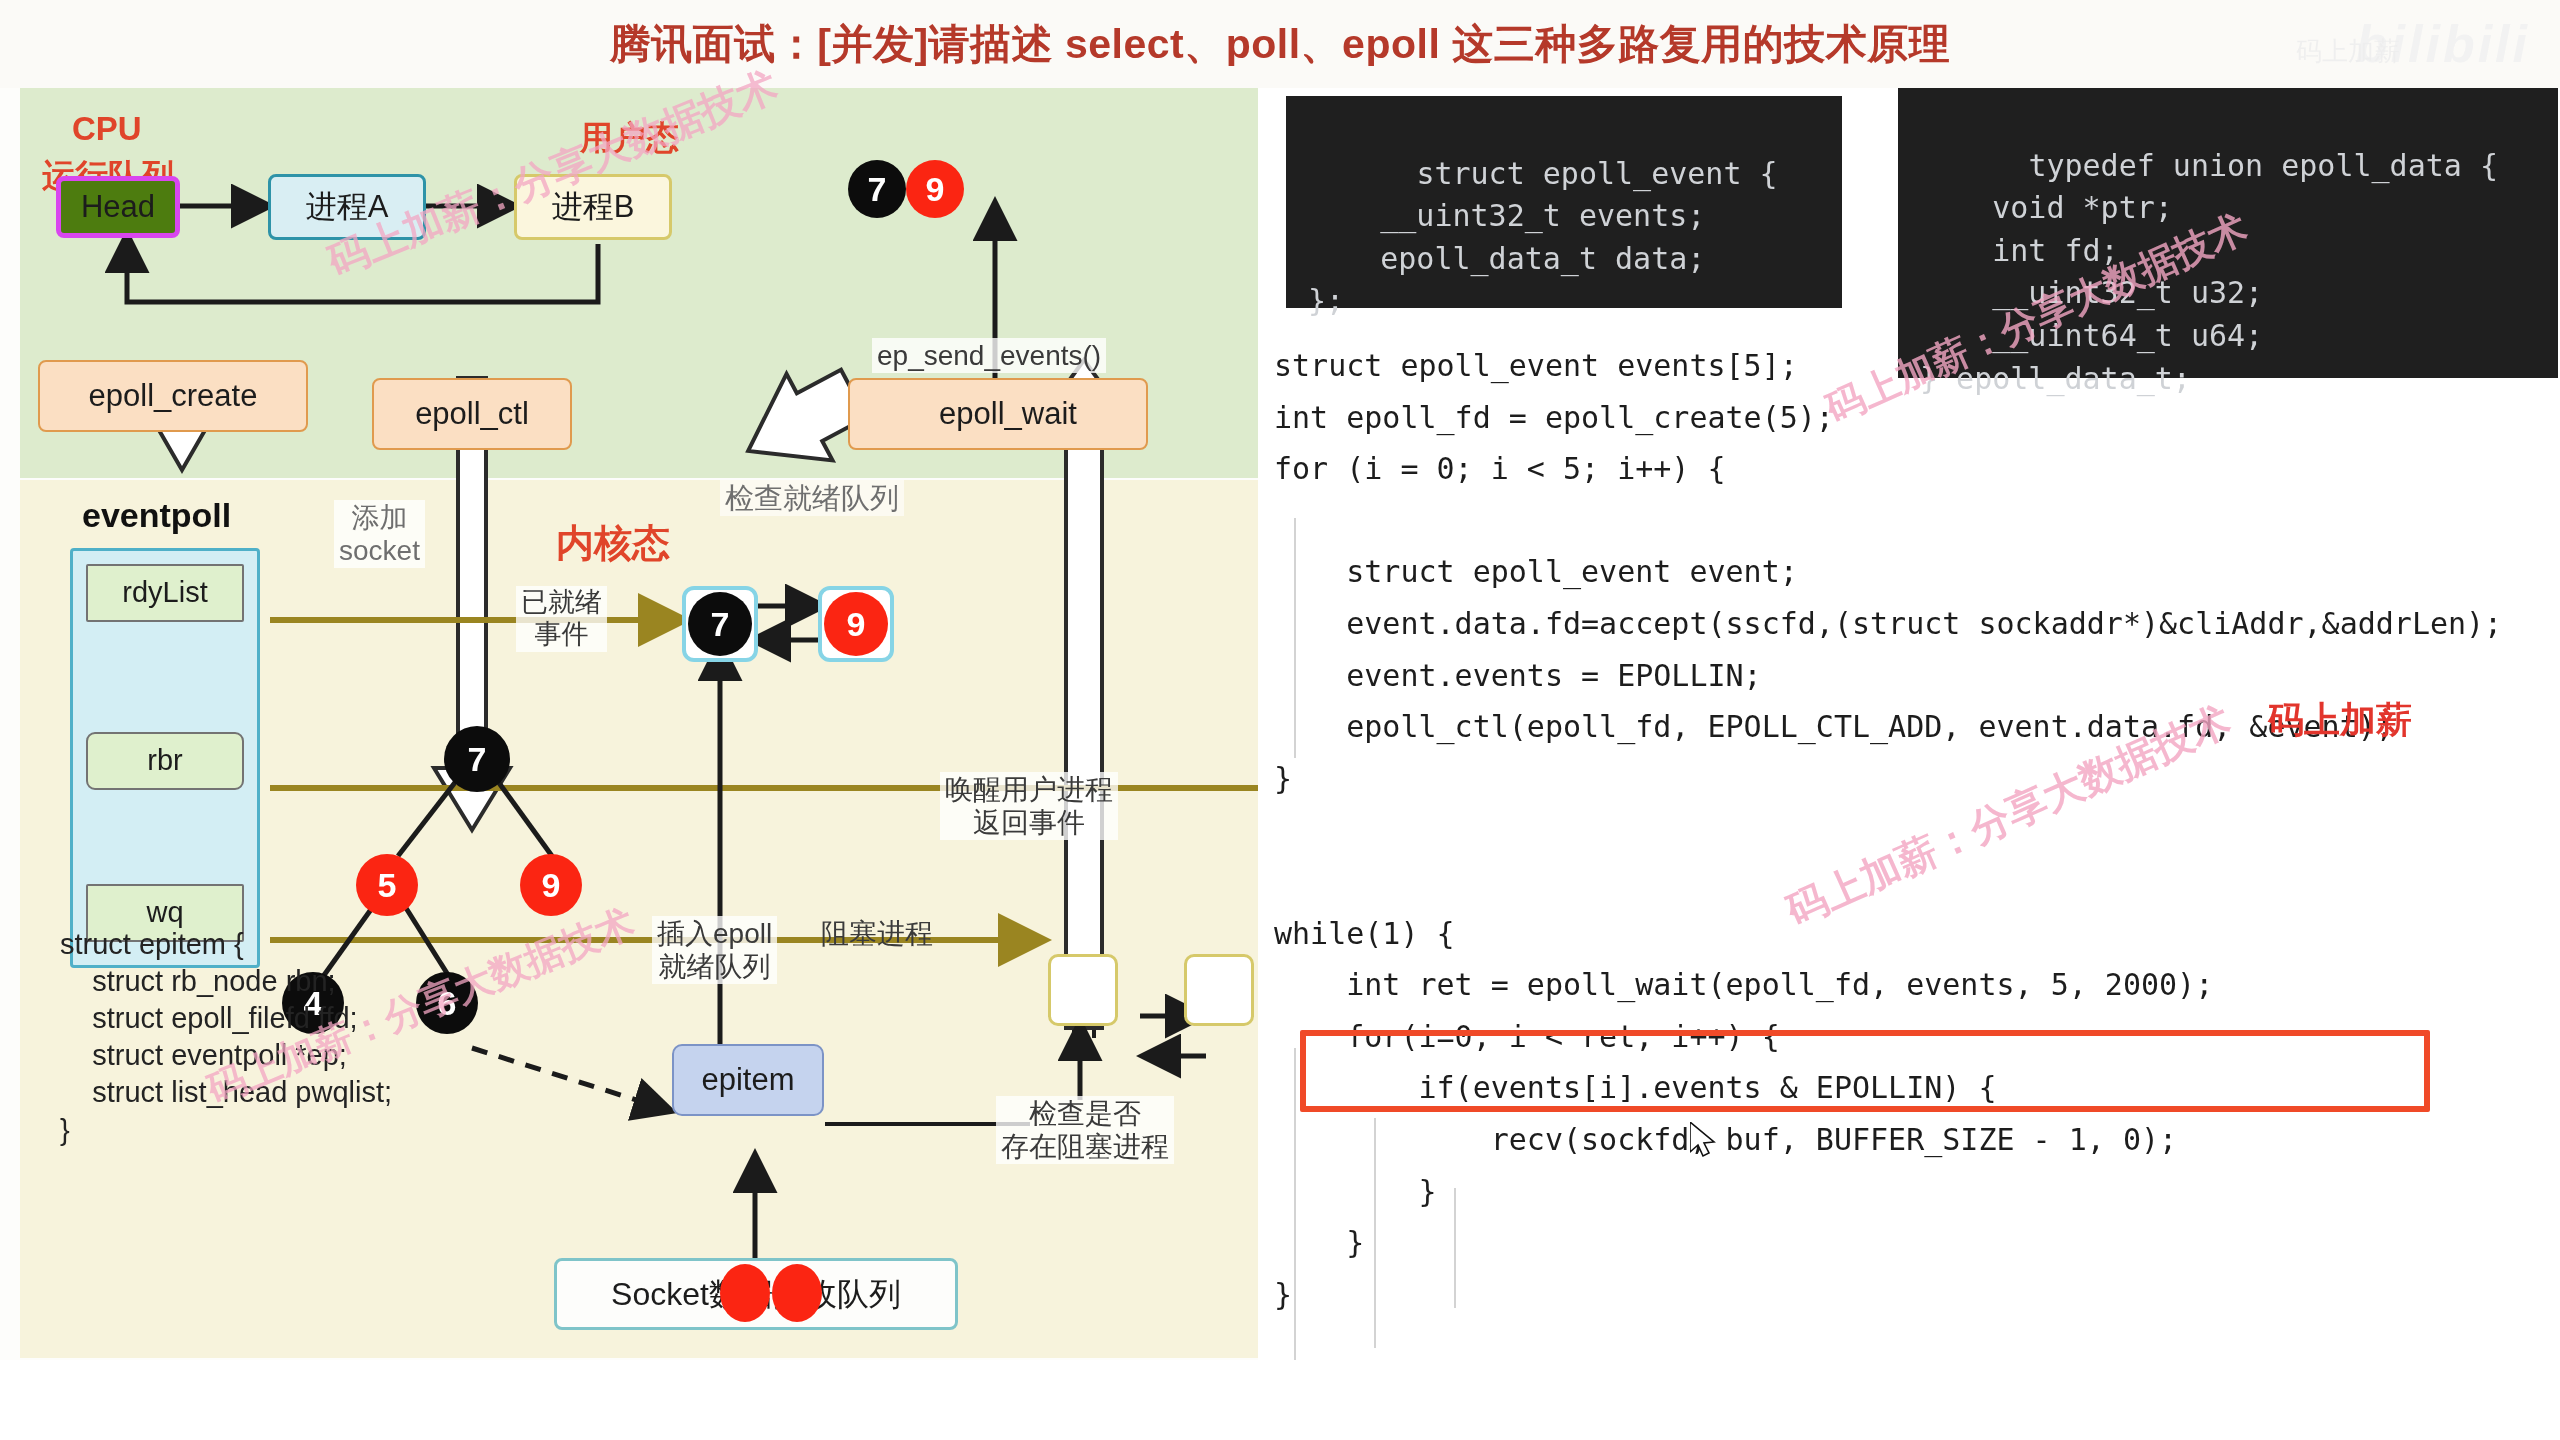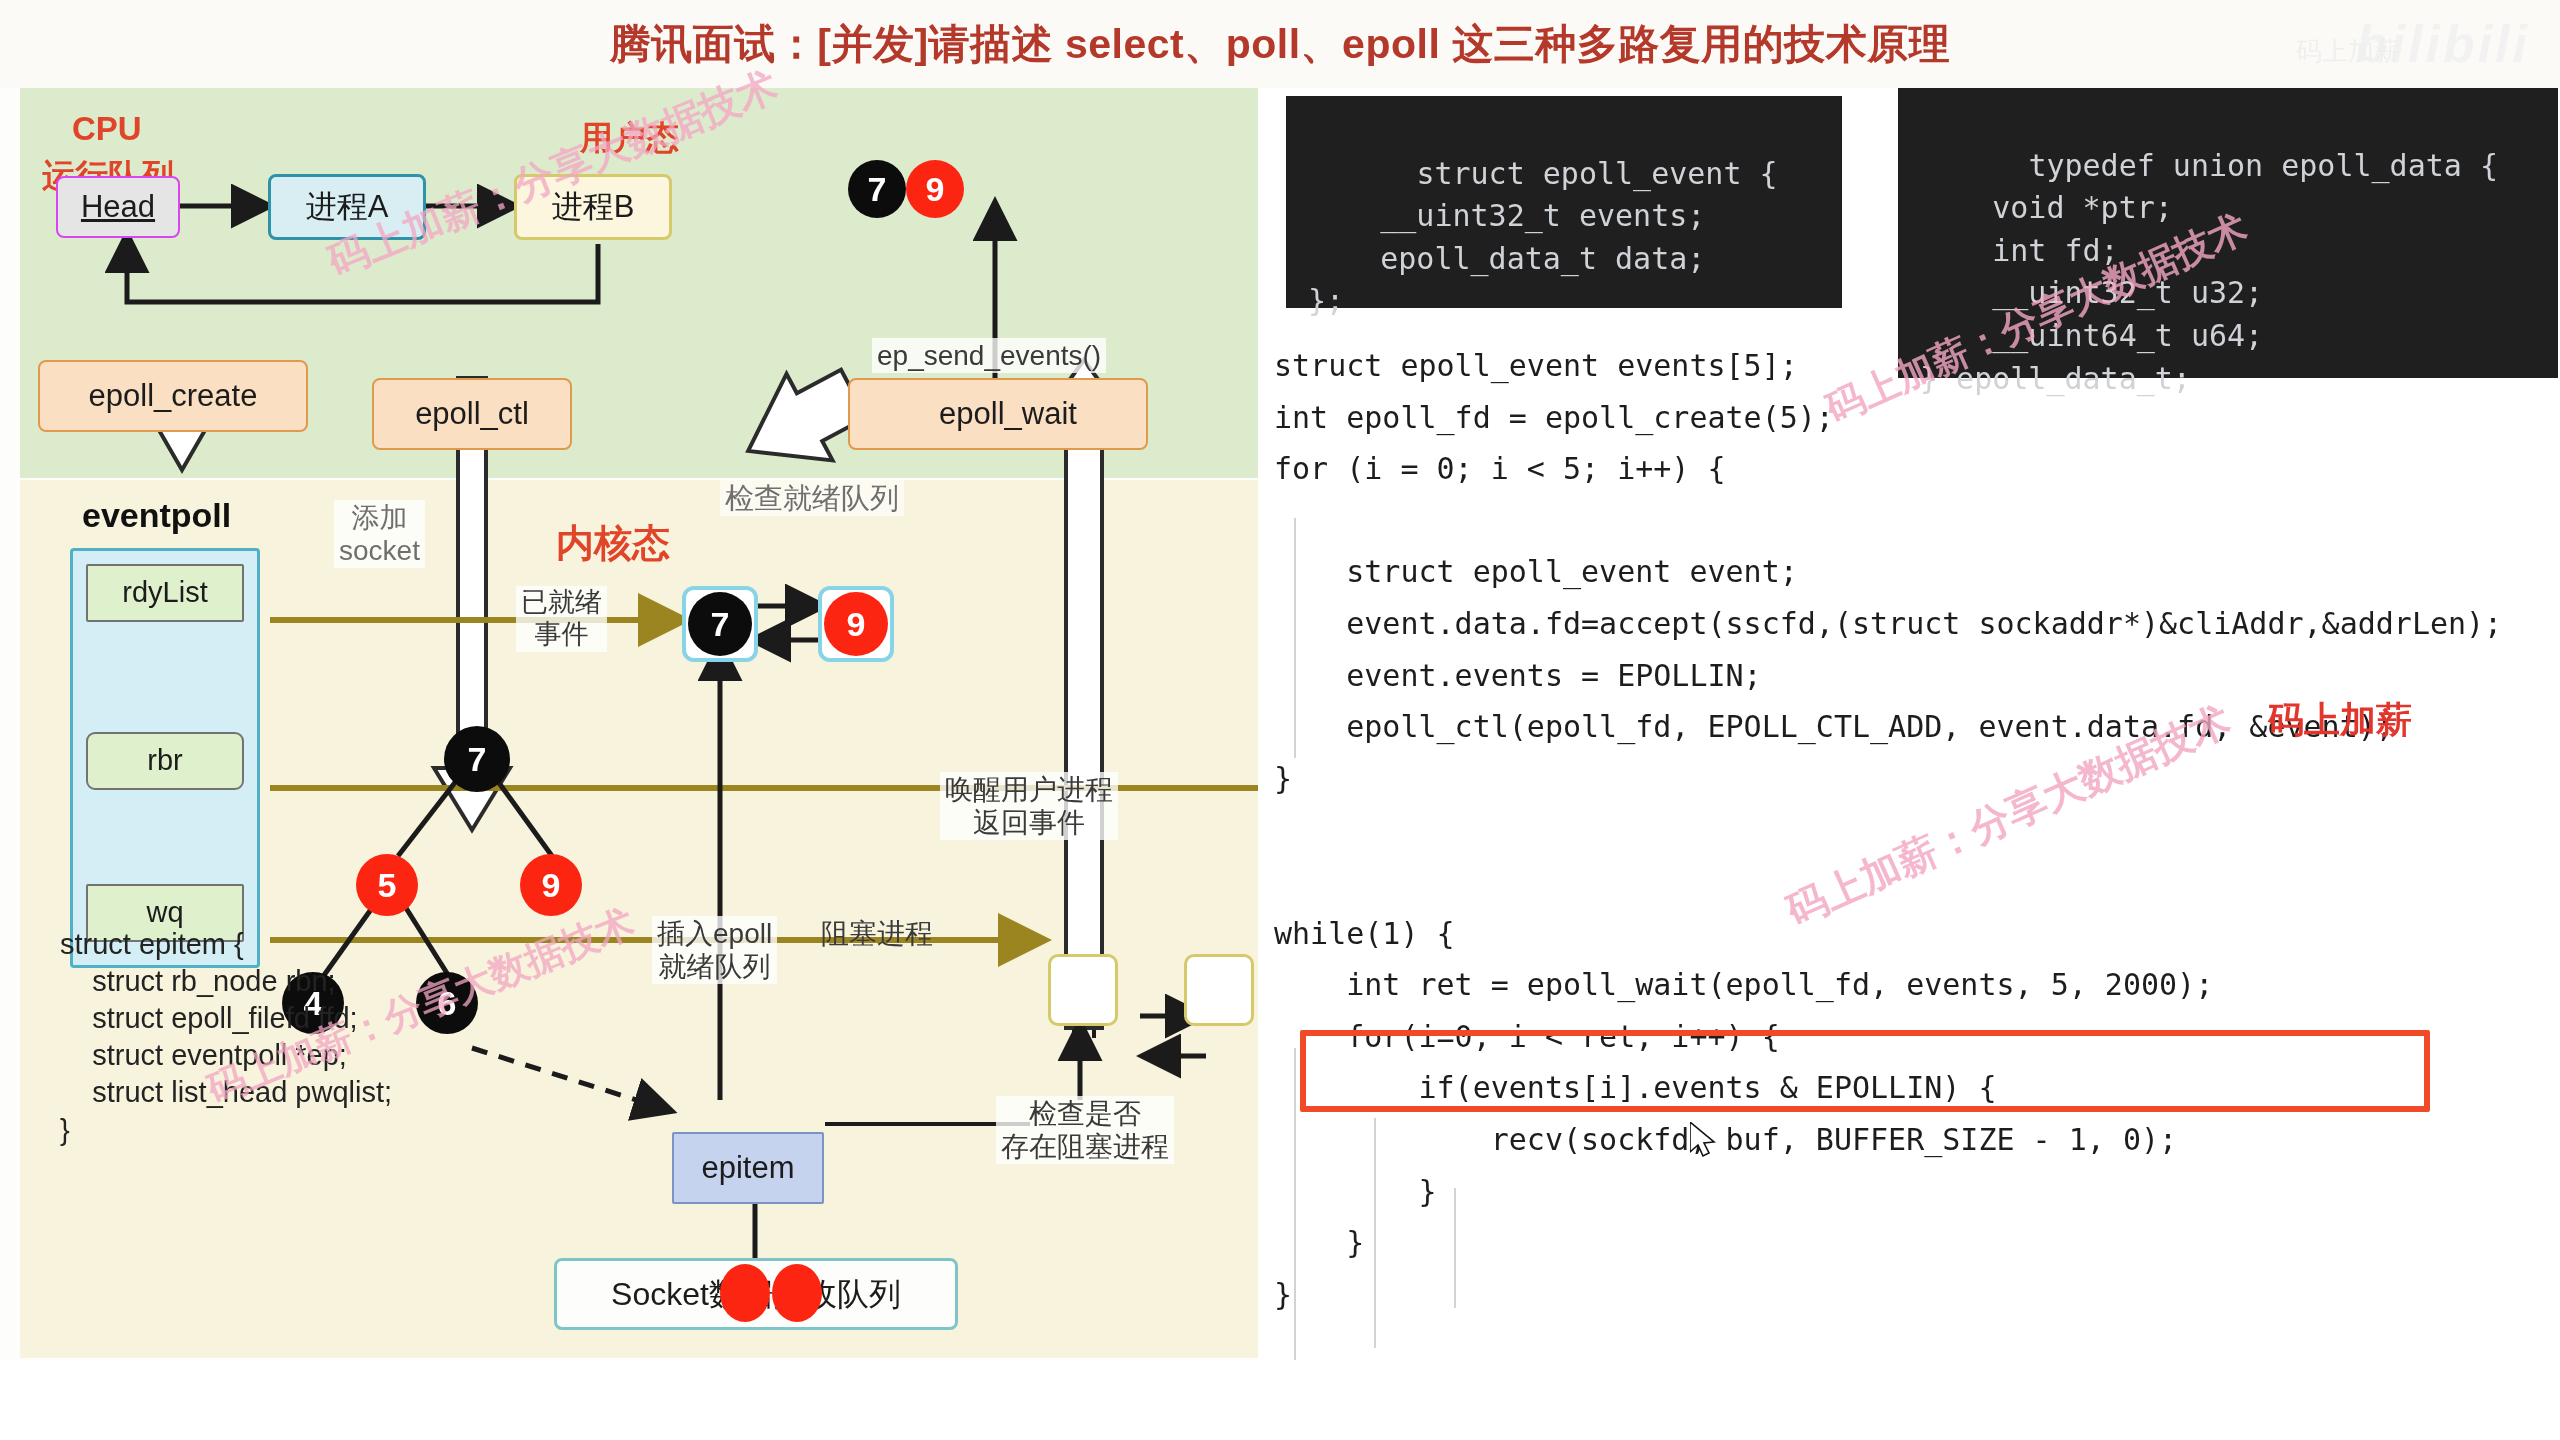--- a/index.html
+++ b/index.html
@@ -34,21 +34,21 @@
   }
 
   .lbl{ position:absolute; white-space:pre; }
   .red-lbl{ color:#e0452a; font-weight:bold; }
 
   .box{
     position:absolute; display:flex; align-items:center; justify-content:center;
     border-radius:8px; font-size:31px; color:#1c1c1c; text-align:center;
     line-height:1.15;
   }
-  .box-head   { background:#e5e5e5; border:2px solid #d946ef;text-decoration:underline; }
+  .box-head   { background:#4d7c0f; border:5px solid #d946ef; }
   .box-procA  { background:#d9eef3; border:3px solid #2e93a8; }
   .box-procB  { background:#fbf6dd; border:3px solid #d6c96a; }
   .box-api    { background:#fbdfc3; border:2.5px solid #e09a4e; }
   .box-events { background:#fcfcf7; border:3px solid #7fc06a; }
   .box-green  { background:#dff0cd; border:2px solid #737373; }
   .box-epitem { background:#c5d3ee; border:2px solid #7c93c6; }
   .box-socket { background:#fdfdfb; border:3px solid #7fc4c9; }
   .box-wq-outer{ background:#d3eef4; border:3px solid #4fb0c8; }
   .box-blank  { background:#ffffff; border:3px solid #d6c96a; border-radius:10px; }
 
@@ -243,21 +243,21 @@
 返回事件</div>
 
     <div class="txt-note" style="left:796px; top:828px; font-size:28px; background:none;">阻塞进程</div>
 
     <div class="box box-blank" style="left:1028px; top:866px; width:70px; height:72px;"></div>
     <div class="box box-blank" style="left:1164px; top:866px; width:70px; height:72px;"></div>
 
     <div class="txt-note" style="left:976px; top:1008px; font-size:28px;">检查是否
 存在阻塞进程</div>
 
-    <div class="box box-epitem" style="left:652px; top:1044px; width:152px; height:72px; border-radius:2px;">epitem</div>
+    <div class="box box-epitem" style="left:652px; top:956px; width:152px; height:72px; border-radius:10px;">epitem</div>
 
     <div class="box box-socket" style="left:534px; top:1170px; width:404px; height:72px; font-size:32px;">Socket数据接收队列</div>
     <div class="circ circ-red" style="left:700px; top:1176px; width:50px; height:58px; border-radius:50%;"></div>
     <div class="circ circ-red" style="left:752px; top:1176px; width:50px; height:58px; border-radius:50%;"></div>
 
     <div id="struct-code">struct epitem {
     struct rb_node rbn;
     struct epoll_filefd ffd;
     struct eventpoll *ep;
     struct list_head pwqlist;

